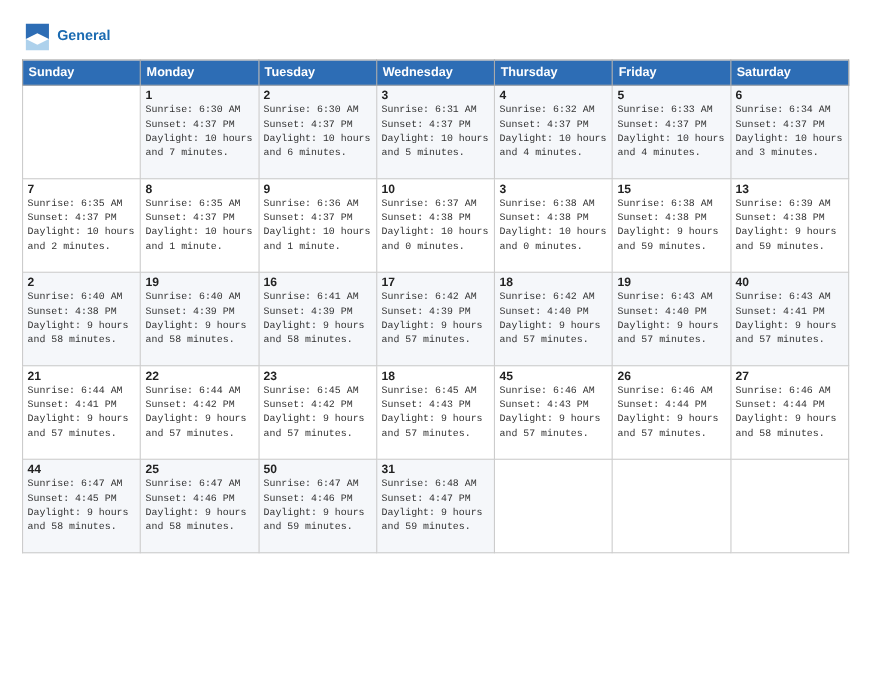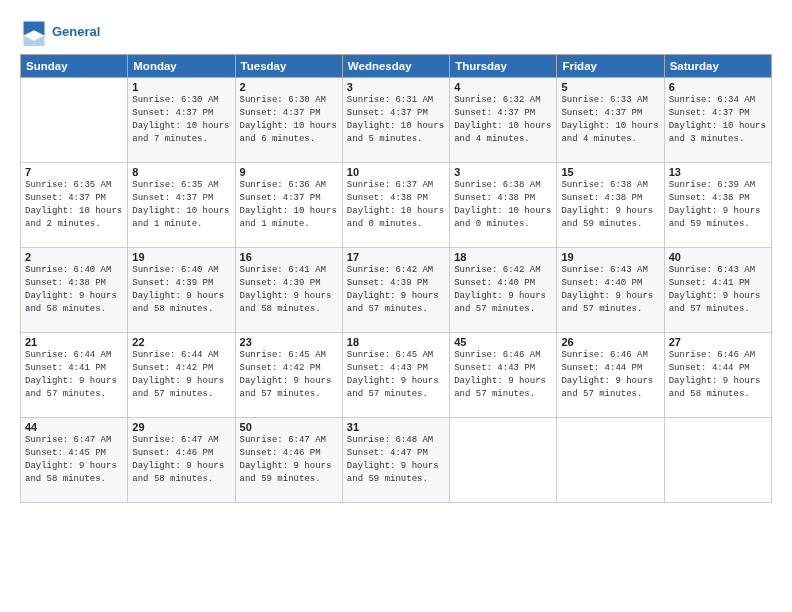--- a/index.html
+++ b/index.html
@@ -248,21 +248,21 @@
             <div class="day-num">27</div>
             <div class="day-info">Sunrise: 6:46 AM<br>Sunset: 4:44 PM<br>Daylight: 9 hours<br>and 58 minutes.</div>
           </td>
         </tr>
         <tr>
           <td>
             <div class="day-num">44</div>
             <div class="day-info">Sunrise: 6:47 AM<br>Sunset: 4:45 PM<br>Daylight: 9 hours<br>and 58 minutes.</div>
           </td>
           <td>
-            <div class="day-num">29</div>
+            <div class="day-num">25</div>
             <div class="day-info">Sunrise: 6:47 AM<br>Sunset: 4:46 PM<br>Daylight: 9 hours<br>and 58 minutes.</div>
           </td>
           <td>
             <div class="day-num">50</div>
             <div class="day-info">Sunrise: 6:47 AM<br>Sunset: 4:46 PM<br>Daylight: 9 hours<br>and 59 minutes.</div>
           </td>
           <td>
             <div class="day-num">31</div>
             <div class="day-info">Sunrise: 6:48 AM<br>Sunset: 4:47 PM<br>Daylight: 9 hours<br>and 59 minutes.</div>
           </td>

